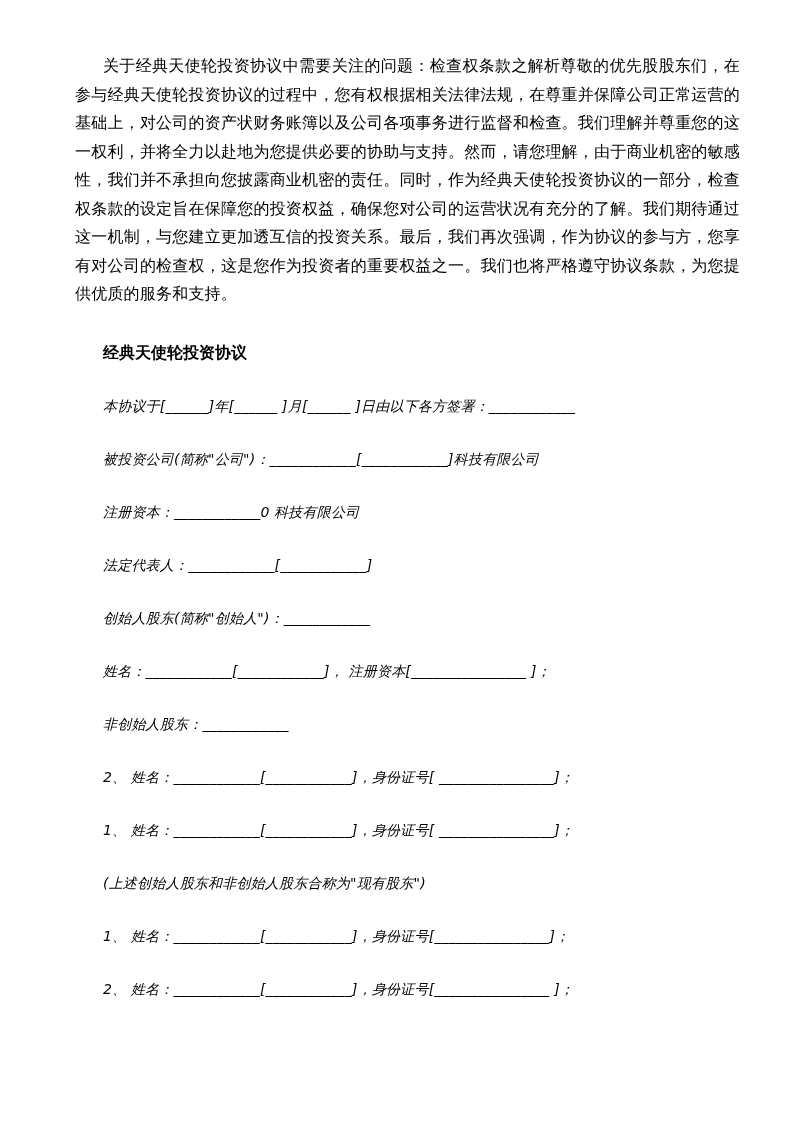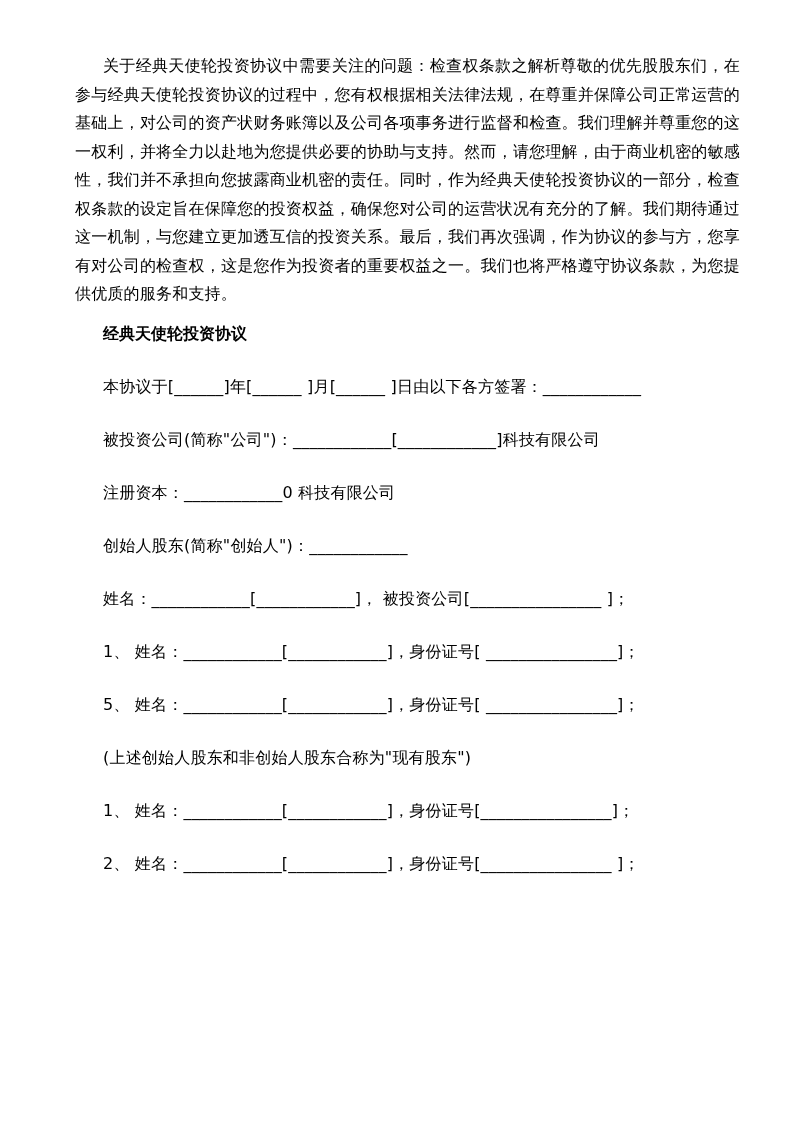--- a/index.html
+++ b/index.html
@@ -17,44 +17,47 @@
   }
   .intro {
     font-size: 16px;
     line-height: 28.5px;
     text-align: justify;
     text-indent: 28px;
     letter-spacing: 0.2px;
     word-break: break-all;
   }
   .doc-title {
-    margin: 14px 0 0 28px;
+    margin: 33px 0 0 28px;
     font-size: 16px;
     font-weight: 700;
     line-height: 22px;
   }
   .form-line {
     margin: 31px 0 0 28px;
-    font-size: 16px;
+    font-size: 14px;
     line-height: 22px;
     white-space: pre-wrap;
     letter-spacing: 0.2px;
+    font-style: italic;
   }
 </style>
 </head>
 <body>
 
 <div class="page">
   <p class="intro">关于经典天使轮投资协议中需要关注的问题：检查权条款之解析尊敬的优先股股东们，在参与经典天使轮投资协议的过程中，您有权根据相关法律法规，在尊重并保障公司正常运营的基础上，对公司的资产状财务账簿以及公司各项事务进行监督和检查。我们理解并尊重您的这一权利，并将全力以赴地为您提供必要的协助与支持。然而，请您理解，由于商业机密的敏感性，我们并不承担向您披露商业机密的责任。同时，作为经典天使轮投资协议的一部分，检查权条款的设定旨在保障您的投资权益，确保您对公司的运营状况有充分的了解。我们期待通过这一机制，与您建立更加透互信的投资关系。最后，我们再次强调，作为协议的参与方，您享有对公司的检查权，这是您作为投资者的重要权益之一。我们也将严格遵守协议条款，为您提供优质的服务和支持。</p>
 
   <h1 class="doc-title">经典天使轮投资协议</h1>
 
   <p class="form-line">本协议于[______]年[______ ]月[______ ]日由以下各方签署：____________</p>
   <p class="form-line">被投资公司(简称"公司")：____________[____________]科技有限公司</p>
   <p class="form-line">注册资本：____________0 科技有限公司</p>
+  <p class="form-line">法定代表人：____________[____________]</p>
   <p class="form-line">创始人股东(简称"创始人")：____________</p>
-  <p class="form-line">姓名：____________[____________]， 被投资公司[________________ ]；</p>
+  <p class="form-line">姓名：____________[____________]， 注册资本[________________ ]；</p>
+  <p class="form-line">非创始人股东：____________</p>
+  <p class="form-line">2、 姓名：____________[____________]，身份证号[ ________________]；</p>
   <p class="form-line">1、 姓名：____________[____________]，身份证号[ ________________]；</p>
-  <p class="form-line">5、 姓名：____________[____________]，身份证号[ ________________]；</p>
   <p class="form-line">(上述创始人股东和非创始人股东合称为"现有股东")</p>
   <p class="form-line">1、 姓名：____________[____________]，身份证号[________________]；</p>
   <p class="form-line">2、 姓名：____________[____________]，身份证号[________________ ]；</p>
 </div>
 
 </body></html>

